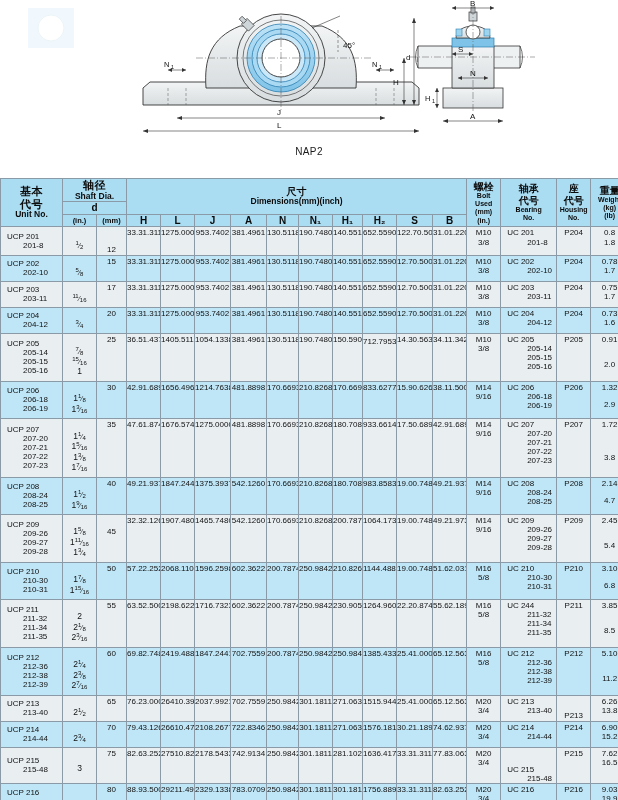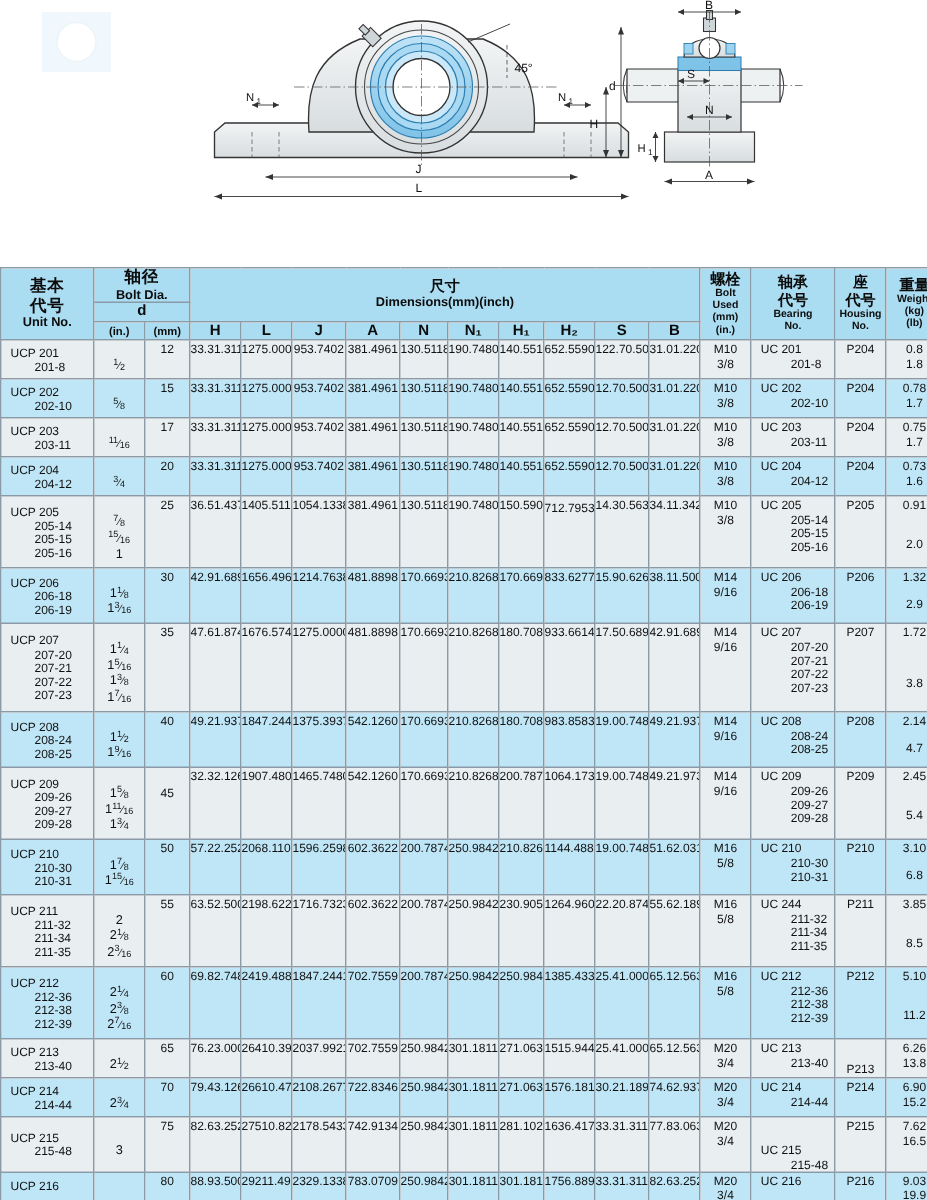--- a/index.html
+++ b/index.html
@@ -202,20 +202,21 @@
       <text x="432" y="103" font-size="5.5" fill="#111" font-family="Liberation Sans, sans-serif">1</text>
 
       <line x1="443" y1="121" x2="503" y2="121" stroke="#333" stroke-width="0.6"></line>
       <path d="M443 121 l5 -2 v4 z" fill="#333"></path>
         <path d="M503 121 l-5 -2 v4 z" fill="#333"></path>
       <text x="470" y="119" font-size="8" fill="#111" font-family="Liberation Sans, sans-serif">A</text>
 
       <text x="406" y="60" font-size="8" fill="#111" font-family="Liberation Sans, sans-serif">d</text>
     </g>
   </svg>
+  <div class="nap-caption">NAP2</div>
 </div>
 
 <table id="spec-table">
   <colgroup>
     <col style="width:62px">
       <col style="width:34px">
       <col style="width:30px">
     <col style="width:34px">
       <col style="width:34px">
       <col style="width:36px">
@@ -233,21 +234,21 @@
   </colgroup>
   <thead>
     <tr>
       <th rowspan="3">
         <div class="hdr-cn">基本</div>
         <div class="hdr-cn">代号</div>
         <div class="hdr-en">Unit No.</div>
       </th>
       <th colspan="2">
         <div class="hdr-cn">轴径</div>
-        <div class="hdr-en">Bolt Dia.</div>
+        <div class="hdr-en">Shaft Dia.</div>
       </th>
       <th colspan="10" rowspan="2">
         <div class="hdr-dim">尺寸</div>
         <div class="hdr-en">Dimensions(mm)(inch)</div>
       </th>
       <th rowspan="3">
         <div class="hdr-cn-sm">螺栓</div>
         <div class="hdr-en-sm">Bolt</div>
         <div class="hdr-en-sm">Used</div>
         <div class="hdr-en-sm">(mm)</div>
@@ -296,21 +297,21 @@
       <th><span class="hdr-letter">B</span></th>
     </tr>
   </thead>
   <tbody id="table-body">
       <tr class="band-a" style="height: 26px;">
         <td class="unit-col">
           <span class="unit-main">UCP 201</span>
           <span class="unit-sub">201-8</span>
         </td>
         <td><span class="blank"></span><span class="frac"><span class="n">1</span><span class="s">⁄</span><span class="d">2</span></span></td>
-        <td style="vertical-align:top;padding-top:1px">12</td>
+        <td style="vertical-align:top;padding-top:18px">12</td>
         <td style="vertical-align:top;padding-top:1px"><span class="mm-line">33.3</span><span class="in-line">1.3110</span></td>
         <td style="vertical-align:top;padding-top:1px"><span class="mm-line">127</span><span class="in-line">5.0000</span></td>
         <td style="vertical-align:top;padding-top:1px"><span class="mm-line">95</span><span class="in-line">3.7402</span></td>
         <td style="vertical-align:top;padding-top:1px"><span class="mm-line">38</span><span class="in-line">1.4961</span></td>
         <td style="vertical-align:top;padding-top:1px"><span class="mm-line">13</span><span class="in-line">0.5118</span></td>
         <td style="vertical-align:top;padding-top:1px"><span class="mm-line">19</span><span class="in-line">0.7480</span></td>
         <td style="vertical-align:top;padding-top:1px"><span class="mm-line">14</span><span class="in-line">0.5512</span></td>
         <td style="vertical-align:top;padding-top:1px"><span class="mm-line">65</span><span class="in-line">2.5590</span></td>
         <td style="vertical-align:top;padding-top:1px"><span class="mm-line">122.7</span><span class="in-line">0.5000</span></td>
         <td style="vertical-align:top;padding-top:1px"><span class="mm-line">31.0</span><span class="in-line">1.2205</span></td>

